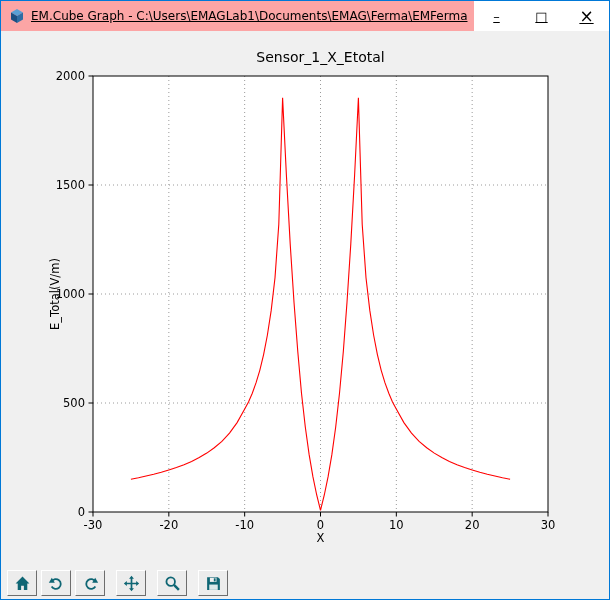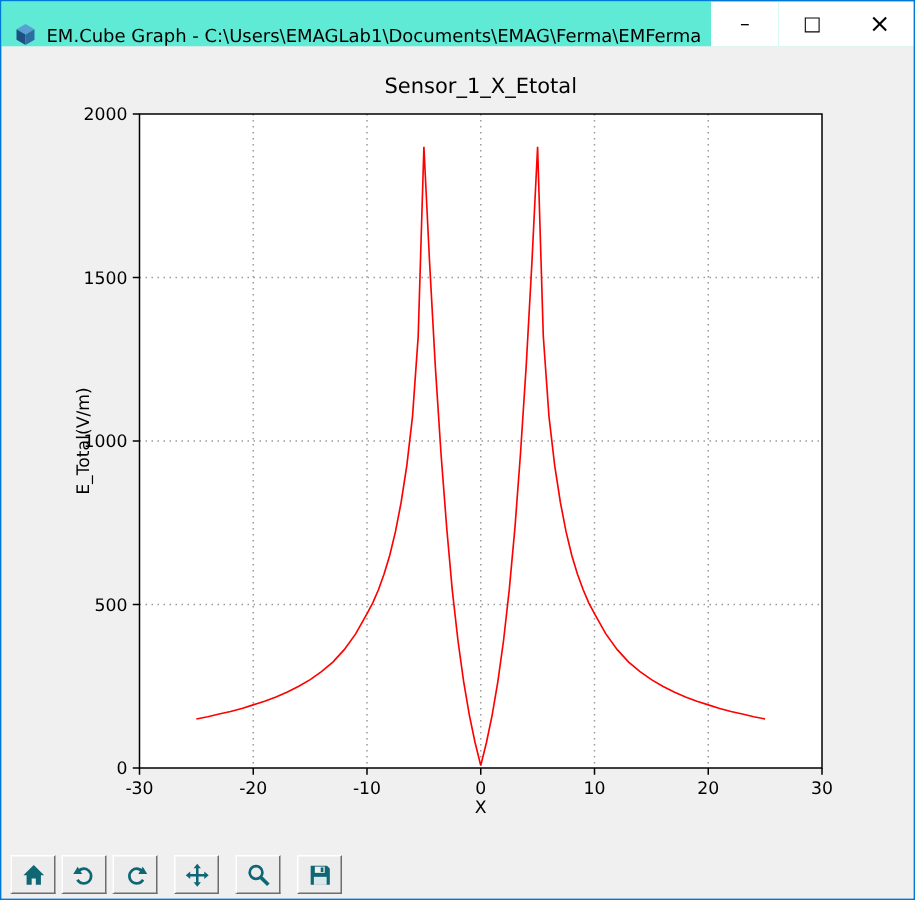--- a/index.html
+++ b/index.html
@@ -4,21 +4,21 @@
 <style>
   html,body{margin:0;padding:0;background:#ffffff;}
   *{box-sizing:border-box;}
   .window{
     position:relative;width:610px;height:600px;
     border:1px solid #0078d7;background:#f0f0f0;
     font-family:"DejaVu Sans","Liberation Sans",sans-serif;
     display:flex;flex-direction:column;overflow:hidden;
   }
   .titlebar{
-    height:30px;flex:0 0 30px;background:#5eead4;display:flex;align-items:flex-end;
+    height:30px;flex:0 0 30px;background:#fca5a5;display:flex;align-items:center;text-decoration:underline;
   }
   .app-icon{width:16px;height:16px;margin:0 6px 0 8px;flex:0 0 16px;}
   .title-text{font-size:12px;color:#000;white-space:nowrap;overflow:hidden;flex:1 1 auto;}
   .win-controls{display:flex;height:100%;}
   .win-btn{
     width:45px;height:100%;display:flex;align-items:center;justify-content:center;
     font-size:13px;color:#000;background:#ffffff;border:none;padding:0;
     font-family:"DejaVu Sans",sans-serif;
   }
   .win-btn.close{font-size:17px;}

